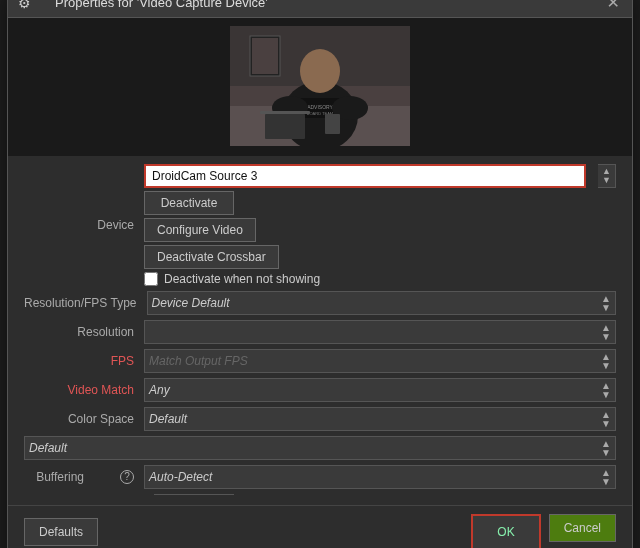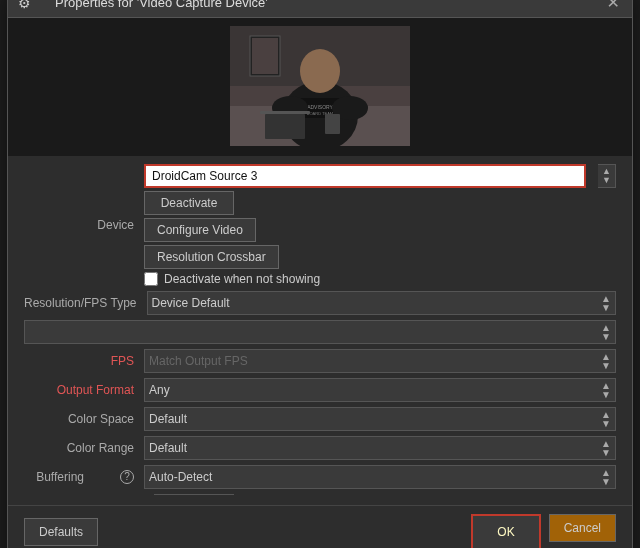--- a/index.html
+++ b/index.html
@@ -163,20 +163,21 @@
       color: #aaa;
       font-size: 10px;
       display: flex;
       flex-direction: column;
       line-height: 0.9;
     }
     .select-wrapper {
       flex: 1;
       display: flex;
       align-items: center;
+      font-style: italic;
     }
     .select-inner {
       flex: 1;
       background: #3a3a3a;
       border: 1px solid #555;
       color: #ccc;
       font-size: 12px;
       height: 24px;
       padding: 0 4px;
       display: flex;
@@ -209,28 +210,28 @@
       align-items: center;
       justify-content: space-between;
       padding: 8px 16px 10px 16px;
       border-top: 1px solid #444;
     }
     .footer-left { display: flex; gap: 8px; }
     .footer-right { display: flex; gap: 8px; }
     .btn-ok {
       background: #3a3a3a;
       border: 2px solid #c0392b;
-      color: #fef9c3;
+      color: #86efac;
       padding: 4px 24px;
       font-size: 12px;
       cursor: pointer;
       height: 36px;
     }
     .btn-cancel {
-      background: #a16207;
+      background: #4d7c0f;
       border: 1px solid #666;
       color: #ccc;
       padding: 4px 14px;
       font-size: 12px;
       cursor: pointer;
       height: 28px;
     }
     .btn-defaults {
       background: #3a3a3a;
       border: 1px solid #666;
@@ -295,21 +296,21 @@
         <div class="device-select-row">
           <div class="device-select-box">DroidCam Source 3</div>
           <div class="spinner-btn">
             <span class="spinner-arrow">▲</span>
             <span class="spinner-arrow">▼</span>
           </div>
         </div>
         <div class="buttons-group">
           <button class="btn">Deactivate</button>
           <button class="btn">Configure Video</button>
-          <button class="btn">Resolution Crossbar</button>
+          <button class="btn">Deactivate Crossbar</button>
           <div class="checkbox-row">
             <input type="checkbox" style="">
             <span>Deactivate when not showing</span>
           </div>
         </div>
       </div>
     </div>
 
     <div class="form-row">
       <span class="form-label">Resolution/FPS Type</span>
@@ -318,20 +319,21 @@
           <span>Device Default</span>
           <div class="select-arrow">
             <span>▲</span>
             <span>▼</span>
           </div>
         </div>
       </div>
     </div>
 
     <div class="form-row">
+      <span class="form-label">Resolution</span>
       <div class="select-wrapper">
         <div class="select-inner muted">
           <span></span>
           <div class="select-arrow">
             <span>▲</span>
             <span>▼</span>
           </div>
         </div>
       </div>
     </div>
@@ -343,21 +345,21 @@
           <span>Match Output FPS</span>
           <div class="select-arrow">
             <span>▲</span>
             <span>▼</span>
           </div>
         </div>
       </div>
     </div>
 
     <div class="form-row">
-      <span class="form-label red">Output Format</span>
+      <span class="form-label red">Video Match</span>
       <div class="select-wrapper">
         <div class="select-inner">
           <span>Any</span>
           <div class="select-arrow">
             <span>▲</span>
             <span>▼</span>
           </div>
         </div>
       </div>
     </div>
@@ -369,21 +371,20 @@
           <span>Default</span>
           <div class="select-arrow">
             <span>▲</span>
             <span>▼</span>
           </div>
         </div>
       </div>
     </div>
 
     <div class="form-row">
-      <span class="form-label">Color Range</span>
       <div class="select-wrapper">
         <div class="select-inner">
           <span>Default</span>
           <div class="select-arrow">
             <span>▲</span>
             <span>▼</span>
           </div>
         </div>
       </div>
     </div>

